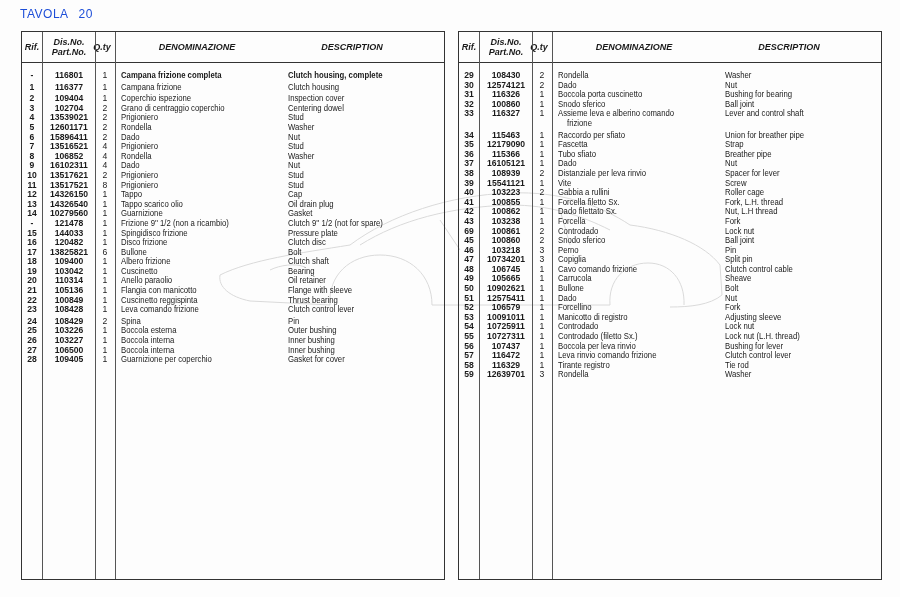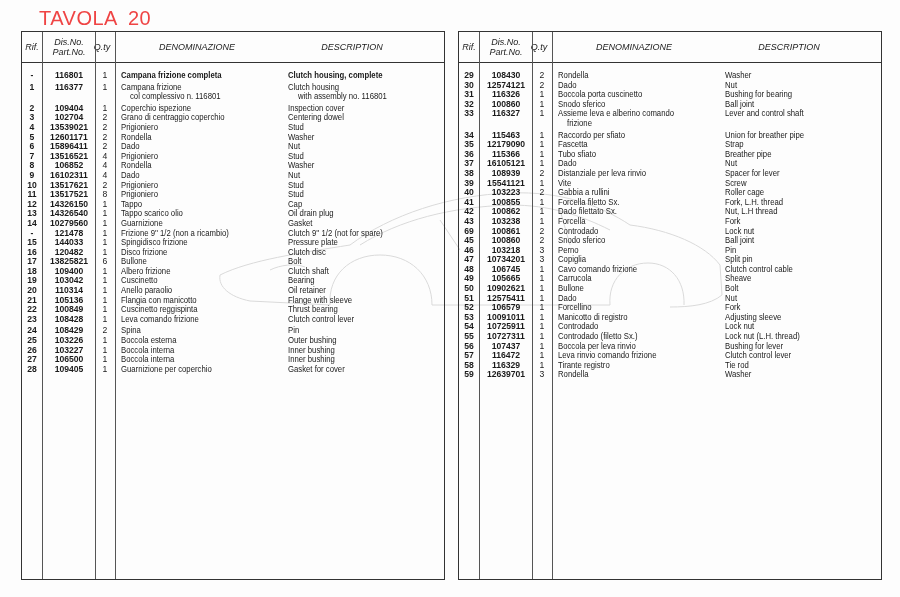--- a/index.html
+++ b/index.html
@@ -1,25 +1,25 @@
 <!DOCTYPE html>
 <html><head>
   <meta charset="utf-8">
   <style>
     html, body { margin: 0; padding: 0; background: #fdfdfd; }
     body { width: 900px; height: 597px; position: relative; overflow: hidden;
            font-family: "Liberation Sans", sans-serif; color: #1a1a1a; }
-    .title { position: absolute; left: 39px; top: 7px; font-size: 20px; letter-spacing: 0.5px; color: #ef4444; }
+    .title { position: absolute; left: 20px; top: 7px; font-size: 12px; letter-spacing: 0.5px; color: #1d4ed8; }
     .title .num { margin-left: 10px; }
     .watermark { position: absolute; left: 210px; top: 175px; width: 520px; height: 170px; opacity: 0.35; pointer-events: none; }
     .tbl { position: absolute; top: 31px; height: 549px; border: 1.3px solid #333; box-sizing: border-box; }
     .tbl.left { left: 21px; width: 424px; }
     .tbl.right { left: 458px; width: 424px; }
     .hdr { position: absolute; left: 0; right: 0; top: 0; height: 30px; border-bottom: 1.3px solid #333; }
-    .hdr span { position: absolute; font-style: italic; font-weight: normal; font-size: 9px; text-align: center; line-height: 10px; }
+    .hdr span { position: absolute; font-style: italic; font-weight: bold; font-size: 9px; text-align: center; line-height: 10px; }
     .vline { position: absolute; top: 0; bottom: 0; width: 0; border-left: 1px solid #555; }
     .c-rif { left: 0; width: 20px; top: 10px; }
     .c-part { left: 21px; width: 52px; top: 5px; }
     .c-qty { left: 70px; width: 20px; top: 10px; }
     .c-den { left: 95px; width: 160px; top: 10px; }
     .c-desc { left: 255px; width: 150px; top: 10px; }
     .rows { position: absolute; top: 39px; left: 0; right: 0; }
     .row { position: relative; height: 9.6px; font-size: 8.6px; line-height: 9.6px; white-space: nowrap;
            font-family: "Liberation Sans Narrow", "Liberation Sans", sans-serif; }
     .row span { position: absolute; top: 0; }
@@ -73,27 +73,20 @@
         <span class="r-desc">Clutch housing, complete</span>
       </div>
       <div class="gap"></div>
       <div class="row">
         <span class="r-rif">1</span>
         <span class="r-part">116377</span>
         <span class="r-qty">1</span>
         <span class="r-den">Campana frizione</span>
         <span class="r-desc">Clutch housing</span>
       </div>
-      <div class="row sub">
-        <span class="r-rif"></span>
-        <span class="r-part"></span>
-        <span class="r-qty"></span>
-        <span class="r-den">col complessivo n. 116801</span>
-        <span class="r-desc">with assembly no. 116801</span>
-      </div>
       <div class="gap"></div>
       <div class="row">
         <span class="r-rif">2</span>
         <span class="r-part">109404</span>
         <span class="r-qty">1</span>
         <span class="r-den">Coperchio ispezione</span>
         <span class="r-desc">Inspection cover</span>
       </div>
       <div class="row">
         <span class="r-rif">3</span>

